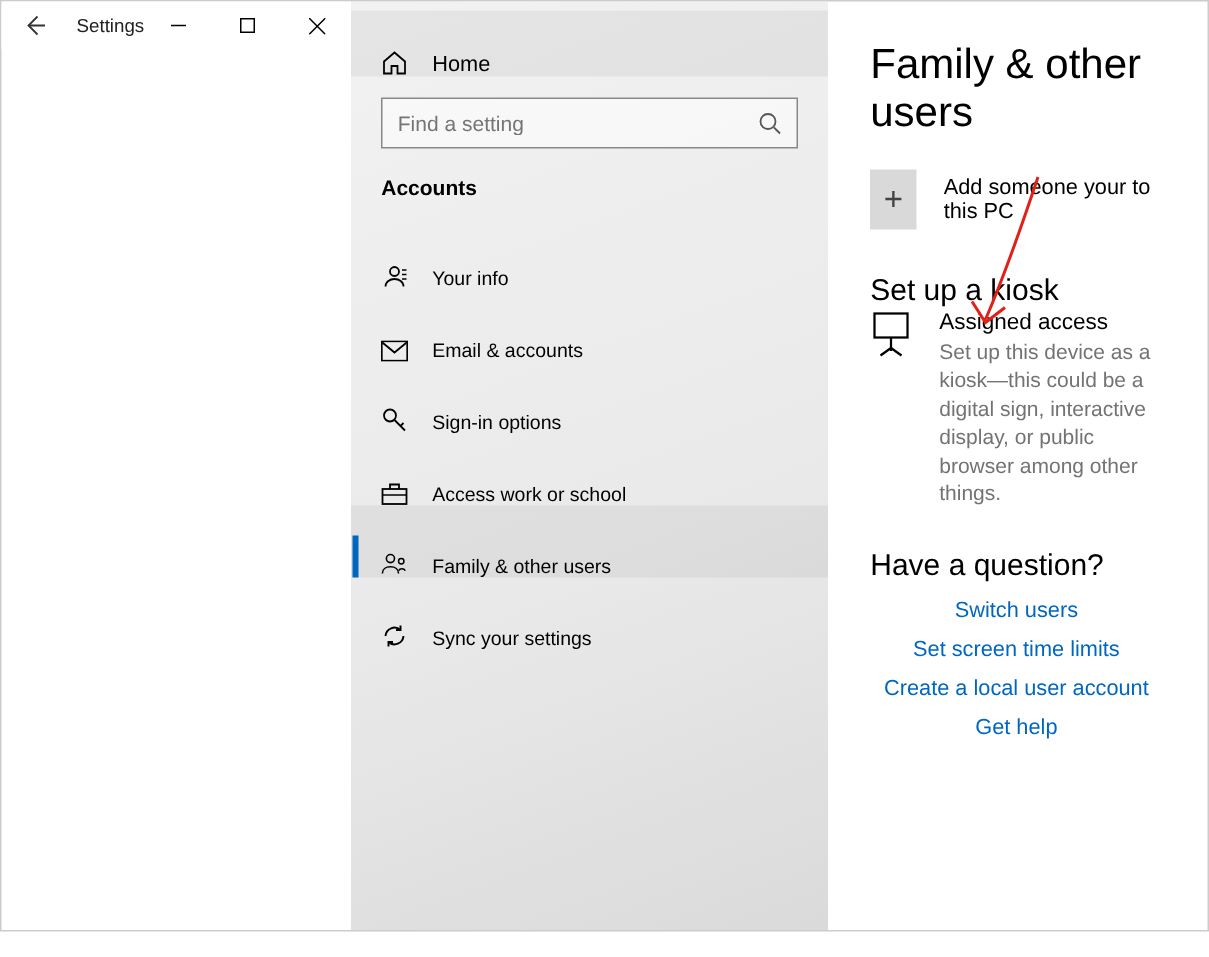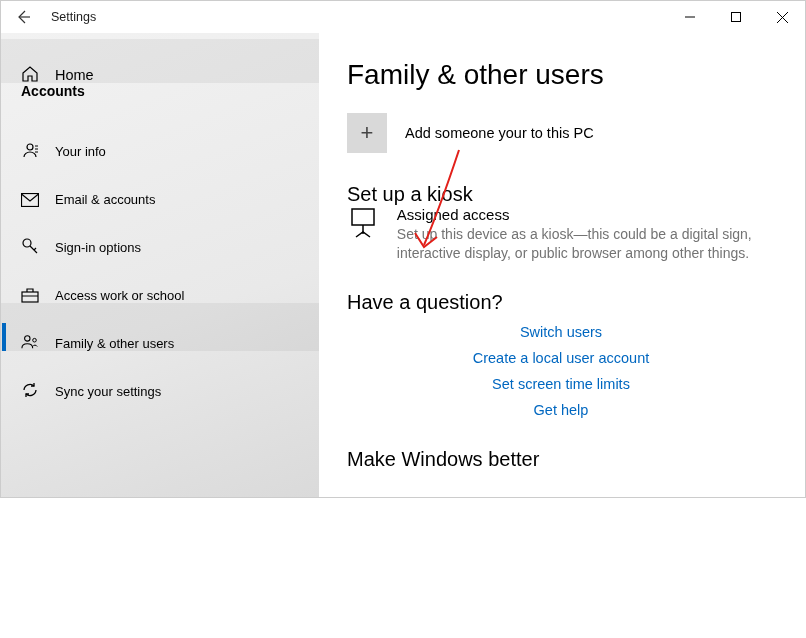--- a/index.html
+++ b/index.html
@@ -7,23 +7,23 @@
     font-family: "Segoe UI", Tahoma, sans-serif;
     font-size: 14px;
     color: #000;
     background: #fff;
     width: 806px;
     height: 638px;
     overflow: hidden;
   }
   .window {
     width: 806px;
-    height: 498px;
-    display: flex;
-    flex-direction: column;
+    height: 621px;
+    display: flex;
+    flex-direction: row;
     border: 1px solid #ccc;
     background: #fff;
   }
   .titlebar {
     height: 32px;
     display: flex;
     align-items: center;
     background: #fff;
   }
   .tb-left { display: flex; align-items: center; padding-left: 8px; gap: 14px; }
@@ -164,20 +164,29 @@
     <div class="sidebar">
       <div class="home-row">
         <span class="icon">
           <svg width="18" height="18" viewBox="0 0 18 18">
               <path d="M2 8 L9 2 L16 8 V16 H11 V11 H7 V16 H2 Z" fill="none" stroke="#000" stroke-width="1.2"></path>
             </svg>
         </span>
         <span class="label">Home</span>
       </div>
 
+      <div class="searchbox">
+        <input type="text" placeholder="Find a setting" style="">
+        <span>
+          <svg width="16" height="16" viewBox="0 0 16 16">
+              <circle cx="7" cy="7" r="5" fill="none" stroke="#555" stroke-width="1.2"></circle>
+              <path d="M11 11 L15 15" stroke="#555" stroke-width="1.2"></path>
+            </svg>
+        </span>
+      </div>
 
       <div class="section-head">Accounts</div>
 
       <div class="nav-item">
         <span class="icon">
           <svg width="18" height="18" viewBox="0 0 18 18">
               <circle cx="9" cy="6" r="3" fill="none" stroke="#000" stroke-width="1.2"></circle>
               <path d="M3 16c0-3 3-5 6-5s6 2 6 5" fill="none" stroke="#000" stroke-width="1.2"></path>
               <path d="M14 5h3M14 8h3M14 11h3" stroke="#000" stroke-width="1"></path>
             </svg>
@@ -262,26 +271,25 @@
         </div>
         <div class="kiosk-text">
           <div class="title">Assigned access</div>
           <div class="desc">Set up this device as a kiosk—this could be a digital sign, interactive display, or public browser among other things.</div>
         </div>
       </div>
 
       <h2 class="subhead tight">Have a question?</h2>
       <div class="links">
         <a href="#">Switch users</a>
+        <a href="#">Set screen time limits</a>
         <a href="#">Create a local user account</a>
-        <a href="#">Set screen time limits</a>
         <a href="#">Get help</a>
       </div>
 
-      <h2 class="subhead tight">Make Windows better</h2>
 
       <svg class="annot" style="left:60px; top:112px;" width="90" height="120" viewBox="0 0 90 120">
         <path d="M80 5 C 70 35, 58 70, 45 100" fill="none" stroke="#e2201a" stroke-width="2"></path>
         <path d="M36 88 L45 102 L58 92" fill="none" stroke="#e2201a" stroke-width="2"></path>
       </svg>
 
     </div>
 
   </div>
 </div>

